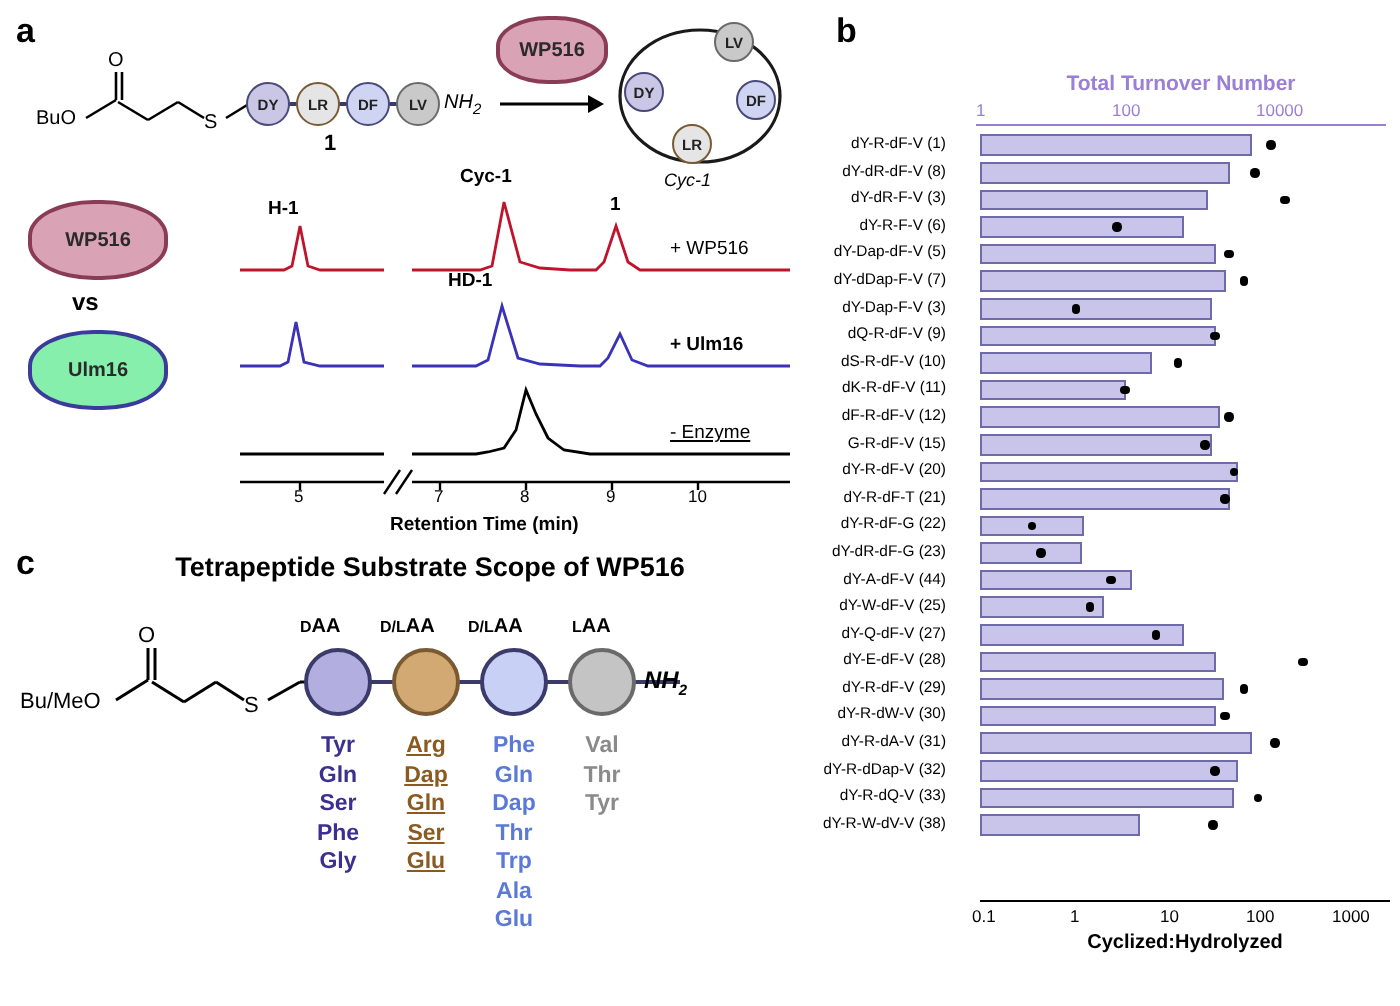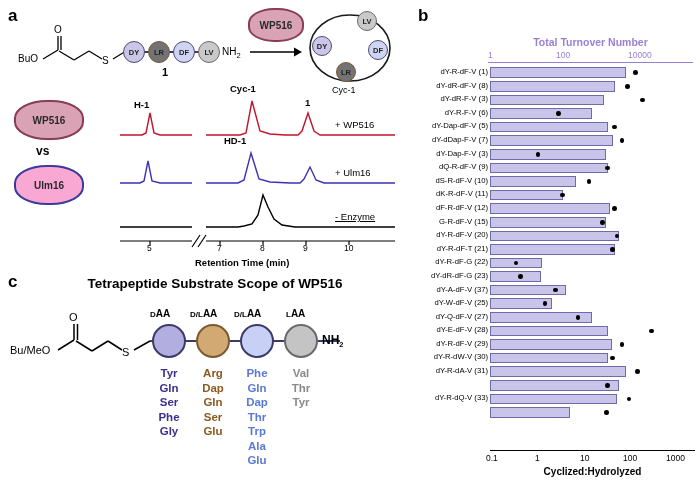--- a/index.html
+++ b/index.html
@@ -22,59 +22,59 @@
   #label-a{left:8px;top:6px;}
   .schematic{position:absolute;}
   .bead{
     border-radius:50%;
     display:flex;align-items:center;justify-content:center;
     font-size:7.5px;font-weight:bold;color:#222;
     border:1.3px solid #4a4a7a;
     box-sizing:border-box;
   }
   .bead.y{background:#c9c6e6;}
-  .bead.r{background:#737373;border-color:#7a5a33;}
+  .bead.r{background:#e5e5e5;border-color:#7a5a33;}
   .bead.f{background:#cfd4f2;}
   .bead.v{background:#c9c9c9;border-color:#6a6a6a;}
   .chainline{position:absolute;background:#3b3b6b;height:1.6px;}
   .wp-circle{
     position:absolute;border-radius:50%;
     background:#d9a3b5;border:2px solid #8a3b55;
     display:flex;align-items:center;justify-content:center;
     font-size:10px;font-weight:bold;color:#2a2a2a;
   }
   .ulm-circle{
     position:absolute;border-radius:50%;
-    background:#f9a8d4;border:2px solid #3b3b9b;
+    background:#86efac;border:2px solid #3b3b9b;
     display:flex;align-items:center;justify-content:center;
     font-size:10px;font-weight:bold;color:#2a2a2a;text-align:center;
   }
   .vs-text{position:absolute;font-weight:bold;font-size:12px;}
-  .lbl{position:absolute;font-size:9px;}
+  .lbl{position:absolute;font-size:9px;font-style:italic;}
   .lbl-b{position:absolute;font-size:9px;font-weight:bold;}
   
   #chrom{position:absolute;left:120px;top:95px;width:275px;height:155px;}
   .tracelabel{position:absolute;font-size:9.5px;font-weight:bold;}
   .tracetag{position:absolute;font-size:9.5px;}
   .xlabel{position:absolute;font-size:9.5px;font-weight:bold;}
   .tick{position:absolute;font-size:8.5px;}
   
   #panel-b{position:absolute;left:412px;top:0;width:288px;height:503px;}
   #label-b{left:418px;top:6px;}
   #ttn-title{
     position:absolute;left:488px;top:36px;width:205px;
     text-align:center;font-size:10.5px;font-weight:bold;color:#9b7fd4;
   }
   #ttn-scale{position:absolute;left:488px;top:50px;width:205px;height:14px;}
   #ttn-scale span{position:absolute;font-size:8.5px;color:#9b7fd4;}
   #ttn-axisline{position:absolute;left:488px;top:62px;width:205px;height:1.2px;background:#9b7fd4;}
   .rowlist{position:absolute;left:414px;top:66px;width:283px;}
   .brow{height:13.6px;position:relative;}
   .rlabel{
-    position:absolute;right:209px;top:1px;
+    position:absolute;right:224px;top:1px;
     font-size:7.7px;white-space:nowrap;text-align:right;
     width:200px;
   }
   .btrack{position:absolute;left:76px;top:1.4px;width:205px;height:10.6px;}
   .bar{
     position:absolute;left:0;top:0;height:10.6px;
     background:#c9c4ea;border:0.8px solid #6f6aa8;box-sizing:border-box;
   }
   .dot{
     position:absolute;width:4.6px;height:4.6px;border-radius:50%;
@@ -92,21 +92,21 @@
     text-align:center;font-size:13.5px;font-weight:bold;
   }
   .cbead{
     position:absolute;border-radius:50%;
     display:flex;align-items:center;justify-content:center;
     font-size:9px;font-weight:bold;color:#111;
     border:2px solid #3b3b6b;box-sizing:border-box;
   }
   .col{position:absolute;font-size:11.5px;font-weight:bold;line-height:14.5px;text-align:center;}
   .c-purple{color:#3b2f8f;}
-  .c-brown{color:#8a5a20;}
+  .c-brown{color:#8a5a20;text-decoration:underline;}
   .c-blue{color:#5b79d6;}
   .c-gray{color:#8a8a8a;}
   .hdr{position:absolute;font-size:10px;font-weight:bold;}
   .smallsub{font-size:7.5px;vertical-align:sub;}
   .smallcap{font-size:8px;}
 </style>
 </head>
 <body>
 
 <div id="panel-a">
@@ -196,21 +196,21 @@
     <div class="tick" style="left:183px;top:148px;">9</div>
     <div class="tick" style="left:224px;top:148px;">10</div>
     <div class="xlabel" style="left:75px;top:162px;">Retention Time (min)</div>
 
     <div class="tracelabel" style="left:14px;top:4px;">H-1</div>
     <div class="tracelabel" style="left:110px;top:-12px;">Cyc-1</div>
     <div class="tracelabel" style="left:185px;top:2px;">1</div>
     <div class="tracelabel" style="left:104px;top:40px;">HD-1</div>
 
     <div class="tracetag" style="left:215px;top:24px;">+ WP516</div>
-    <div class="tracetag" style="left:215px;top:72px;">+ Ulm16</div>
+    <div class="tracetag" style="left:215px;top:72px;font-weight:bold;">+ Ulm16</div>
     <div class="tracetag" style="left:215px;top:116px;text-decoration:underline;">- Enzyme</div>
   </div>
 </div>
 
 <div id="panel-b">
   <div class="panel-letter" id="label-b" style="position:absolute;left:6px;top:6px;">b</div>
 </div>
 <div id="ttn-title">Total Turnover Number</div>
 <div id="ttn-scale">
   <span style="left:0px;">1</span>
@@ -326,21 +326,21 @@
       </div>
     </div>
     <div class="brow">
       <div class="rlabel">dY-dR-dF-G (23)</div>
       <div class="btrack">
         <div class="bar" style="width: 51.2034px;"></div>
         <div class="dot" style="left: 30.7414px;"></div>
       </div>
     </div>
     <div class="brow">
-      <div class="rlabel">dY-A-dF-V (37)</div>
+      <div class="rlabel">dY-A-dF-V (44)</div>
       <div class="btrack">
         <div class="bar" style="width: 75.9871px;"></div>
         <div class="dot" style="left: 65.675px;"></div>
       </div>
     </div>
     <div class="brow">
       <div class="rlabel">dY-W-dF-V (25)</div>
       <div class="btrack">
         <div class="bar" style="width: 62.4571px;"></div>
         <div class="dot" style="left: 54.9813px;"></div>
@@ -375,33 +375,35 @@
       </div>
     </div>
     <div class="brow">
       <div class="rlabel">dY-R-dA-V (31)</div>
       <div class="btrack">
         <div class="bar" style="width: 136.444px;"></div>
         <div class="dot" style="left: 147.245px;"></div>
       </div>
     </div>
     <div class="brow">
+      <div class="rlabel">dY-R-dDap-V (32)</div>
       <div class="btrack">
         <div class="bar" style="width: 129.438px;"></div>
         <div class="dot" style="left: 117.423px;"></div>
       </div>
     </div>
     <div class="brow">
       <div class="rlabel">dY-R-dQ-V (33)</div>
       <div class="btrack">
         <div class="bar" style="width: 126.534px;"></div>
         <div class="dot" style="left: 139.014px;"></div>
       </div>
     </div>
     <div class="brow">
+      <div class="rlabel">dY-R-W-dV-V (38)</div>
       <div class="btrack">
         <div class="bar" style="width: 80.235px;"></div>
         <div class="dot" style="left: 116.491px;"></div>
       </div>
     </div>
   </div>
 
 <div id="bot-axisline" style="top: 449.8px;"></div>
 <div id="bot-ticks" style="top: 452.8px;">
   <span style="left:-4px;">0.1</span>

